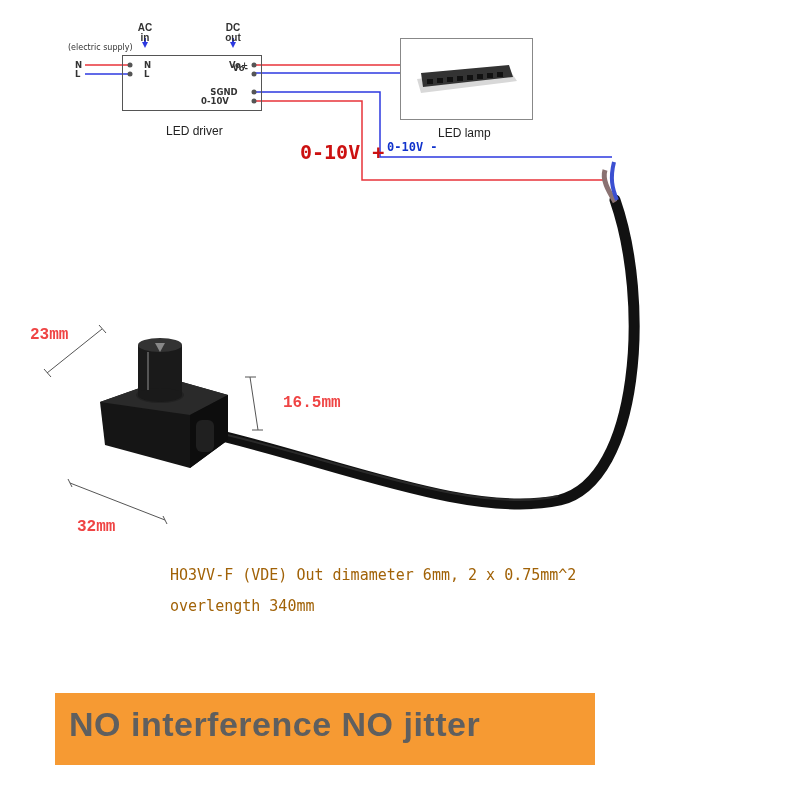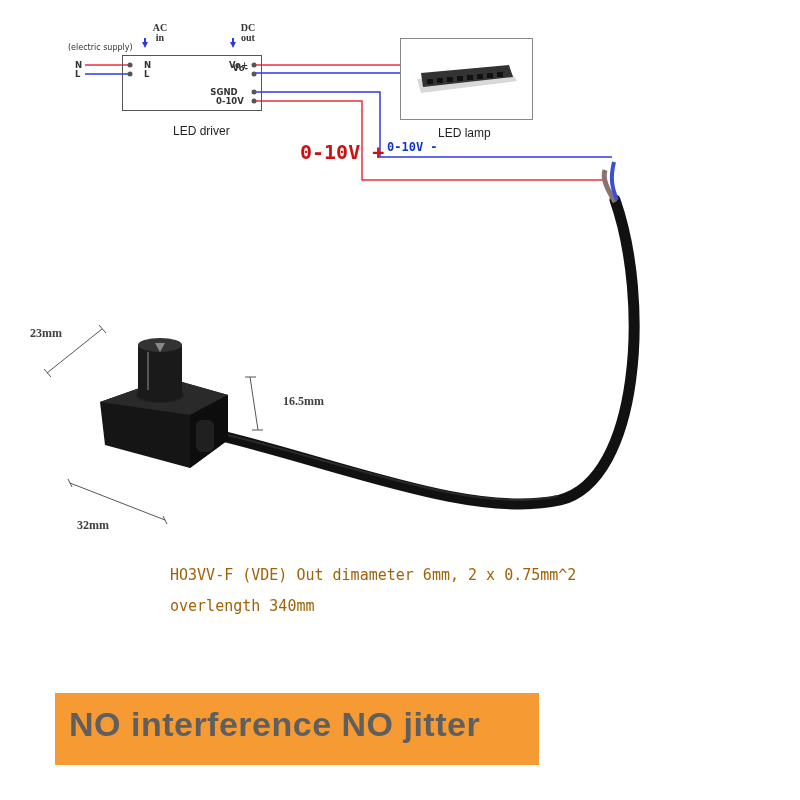--- a/index.html
+++ b/index.html
@@ -2,27 +2,27 @@
 <html><head>
   <meta charset="utf-8">
   <style>
     html, body { margin: 0; padding: 0; }
     body { width: 800px; height: 800px; background: #ffffff; position: relative; overflow: hidden; font-family: "DejaVu Sans", sans-serif; }
     .abs { position: absolute; }
     .driver-box { left: 122px; top: 55px; width: 140px; height: 56px; border: 1.5px solid #555; box-sizing: border-box; }
     .lamp-box { left: 400px; top: 38px; width: 133px; height: 82px; border: 1.5px solid #888; box-sizing: border-box; background: #fff; }
     .small { font-size: 8px; color: #333; font-family: "DejaVu Sans", sans-serif; margin-left: 8px; }
     .term { font-size: 8.5px; color: #333; font-weight: bold; font-family: "DejaVu Sans", sans-serif; }
-    .hdr { font-size: 10px; color: #333; font-weight: bold; text-align: center; line-height: 10px; font-family: Liberation Serif, serif; margin-left: 15px; }
+    .hdr { font-size: 10px; color: #333; font-weight: bold; text-align: center; line-height: 10px; font-family: Liberation Sans, sans-serif; }
     .caption { font-size: 12px; color: #222; font-family: "Liberation Sans", sans-serif; }
     .lbl-red { color: #cc1111; font-weight: bold; font-size: 20px; font-family: "DejaVu Sans Mono", monospace; }
     .lbl-blue { color: #1133cc; font-weight: bold; font-size: 12px; font-family: "DejaVu Sans Mono", monospace; }
-    .dim { font-size: 12px; font-weight: bold; color: #404040; font-family: Liberation Serif, serif; }
+    .dim { font-size: 16px; font-weight: bold; color: #ef4444; font-family: Liberation Mono, monospace; }
     .spec { font-size: 15px; font-weight: normal; color: #a16207; font-family: "DejaVu Sans Mono", monospace; }
-    .banner { left: 55px; top: 693px; width: 484px; height: 72px; background: #f69a33; }
+    .banner { left: 55px; top: 693px; width: 540px; height: 72px; background: #f69a33; }
     .banner span { position: absolute; left: 14px; top: 12px; font-size: 34px; font-weight: bold; color: #5f5f5f; font-family: "Liberation Sans", sans-serif; letter-spacing: 0.5px; }
   </style>
 </head>
 <body>
 
 <svg class="abs" style="left:0;top:0" width="800" height="800">
 
   <line x1="85" y1="65" x2="130" y2="65" stroke="#e8333a" stroke-width="1.5"></line>
   <line x1="85" y1="74" x2="130" y2="74" stroke="#2d39e0" stroke-width="1.5"></line>
 
@@ -89,22 +89,22 @@
   <div>DC</div>
   <div>out</div>
 </div>
 
 <div class="abs driver-box"></div>
 <div class="abs term" style="left:144px;top:60px">N</div>
 <div class="abs term" style="left:144px;top:69px">L</div>
 <div class="abs term" style="left:210px;top:60px;width:38px;text-align:right">Vo+</div>
 <div class="abs term" style="left:210px;top:63px;width:38px;text-align:right">Vo-</div>
 <div class="abs term" style="left:200px;top:87px;width:48px;text-align:center">SGND</div>
-<div class="abs term" style="left:216px;top:96px;width:48px;text-align:left">0-10V</div>
-<div class="abs caption" style="left:173px;top:124px">LED driver</div>
+<div class="abs term" style="left:191px;top:96px;width:48px;text-align:center">0-10V</div>
+<div class="abs caption" style="left:166px;top:124px">LED driver</div>
 
 <div class="abs lamp-box">
   <svg width="130" height="80">
     <polygon points="16,40 108,30 116,42 20,54" fill="#d8d8d8"></polygon>
     <polygon points="20,34 108,26 112,38 22,48" fill="#333"></polygon>
     <g fill="#111">
       <rect x="26" y="40" width="6" height="5"></rect>
         <rect x="36" y="39" width="6" height="5"></rect>
       <rect x="46" y="38" width="6" height="5"></rect>
         <rect x="56" y="37" width="6" height="5"></rect>

